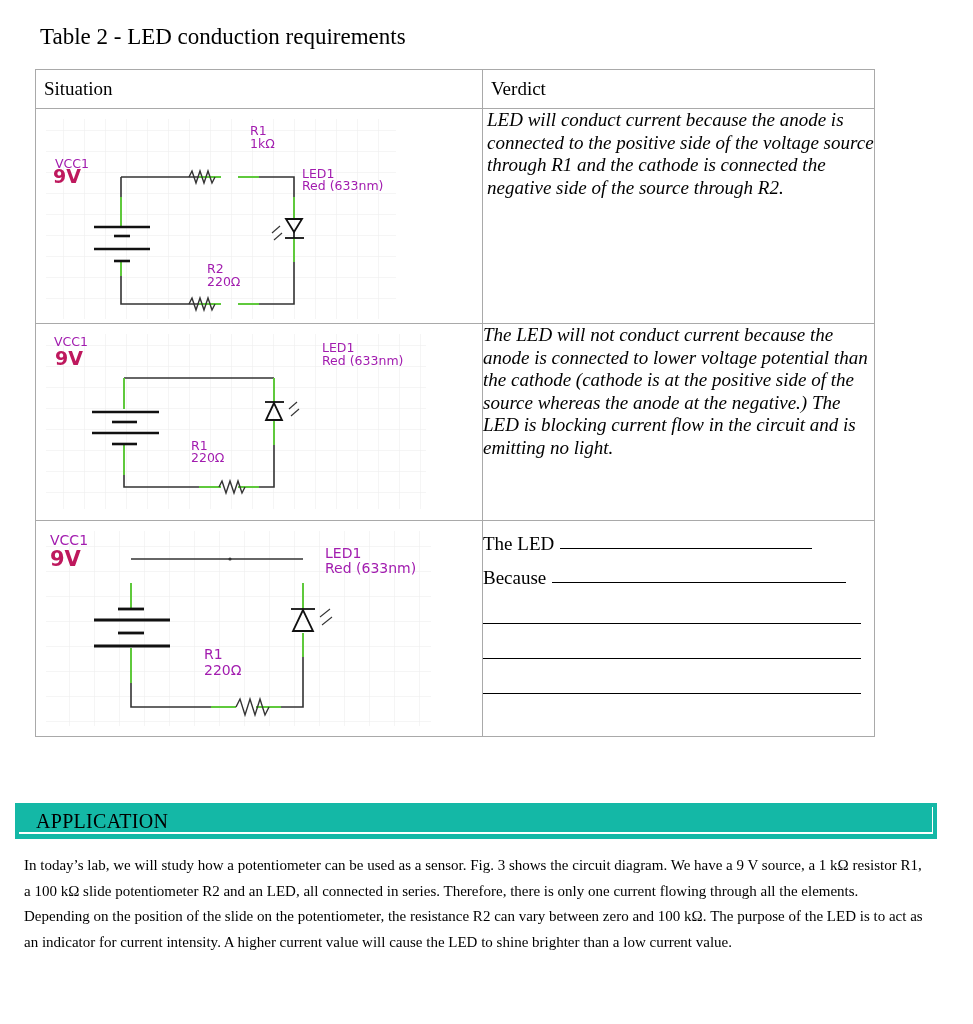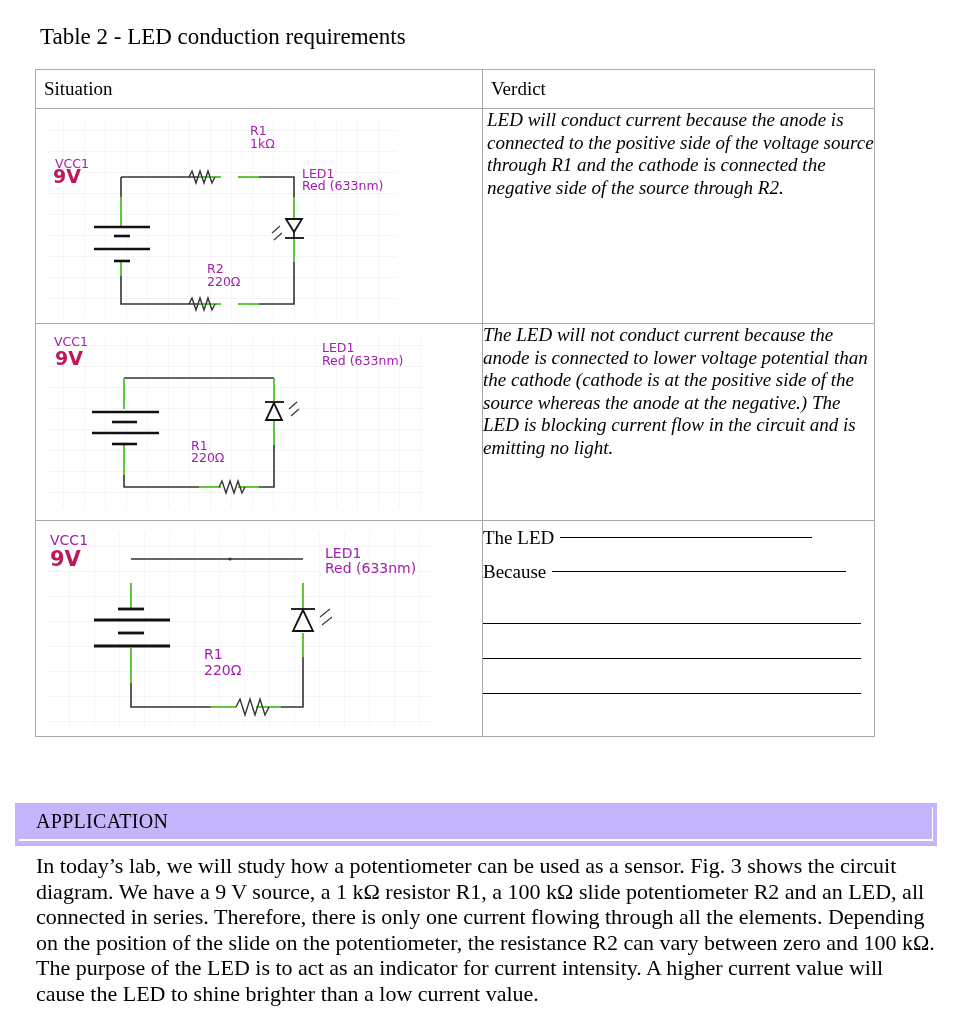--- a/index.html
+++ b/index.html
@@ -25,35 +25,35 @@
   .circuit { position: relative; width: 446px; height: 100%; }
   .circuit svg { position: absolute; left: 0; top: 0; }
   .lbl { position: absolute; font-family: "DejaVu Sans", sans-serif; color: #a21caf; font-size: 12.5px; line-height: 13px; }
   .vlbl { position: absolute; font-family: "DejaVu Sans", sans-serif; font-weight: bold; color: #be185d; font-size: 19px; }
   .verdict { font-size: 19px; line-height: 22.5px; }
   .verdict p { margin: 0; font-style: italic; }
   .v1 { padding: 62px 6px 0 8px; }
   .v1 p { padding-left: 4px; }
   .v2 { padding: 31px 10px 0 8px; }
   .v3 { padding: 26px 8px 0 8px; }
-  .fillrow { display: flex; align-items: center; height: 34px; }
+  .fillrow { display: flex; align-items: flex-end; height: 34px; }
   .fillrow .fl { border-bottom: 1.3px solid #000; height: 4px; margin-left: 6px; margin-bottom: 6px; }
   .fillline { border-bottom: 1.3px solid #000; width: 378px; height: 30px; margin-top: 4px; }
   .app-bar {
-    position: absolute; left: 15px; top: 803px; width: 922px; height: 43px;
-    background: #c4b5fd;
+    position: absolute; left: 15px; top: 803px; width: 922px; height: 36px;
+    background: #14b8a6;
   }
   .app-inner {
     position: absolute; left: 4px; top: 4px; right: 4px; bottom: 5px;
     border-right: 1px solid #fff; border-bottom: 2px solid #fff;
   }
   .app-title { position: absolute; left: 21px; top: 7px; font-size: 20px; letter-spacing: 0.3px; }
   .app-text {
-    position: absolute; left: 36px; top: 853px; width: 900px;
-    font-size: 22px; line-height: 25.5px;
+    position: absolute; left: 24px; top: 853px; width: 900px;
+    font-size: 15px; line-height: 25.5px;
   }
 </style>
 </head>
 <body>
 
 <div class="caption">Table 2 - LED conduction requirements</div>
 
 <table class="req">
   <tbody>
       <tr class="hdr">

